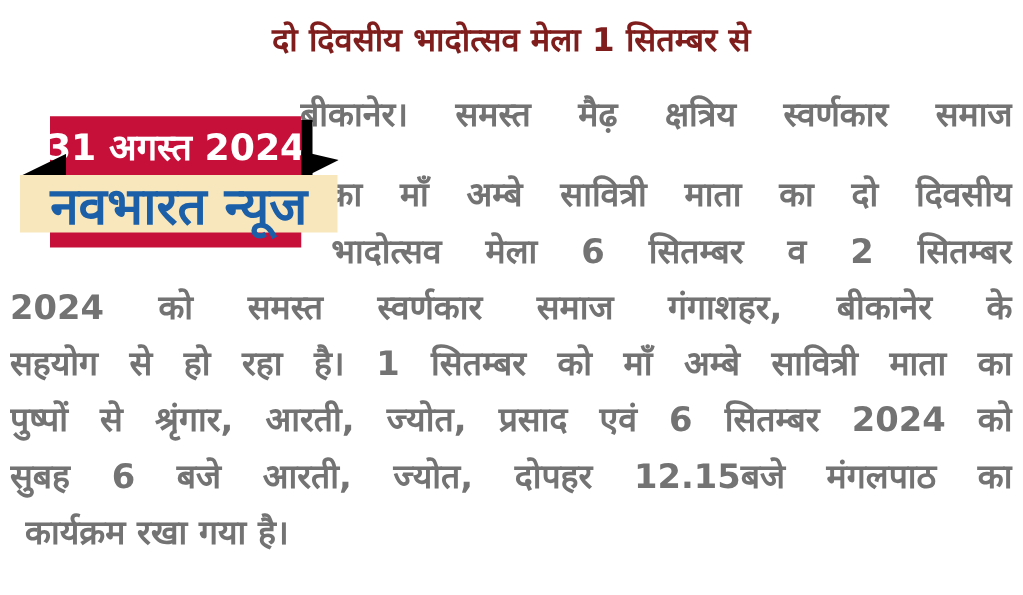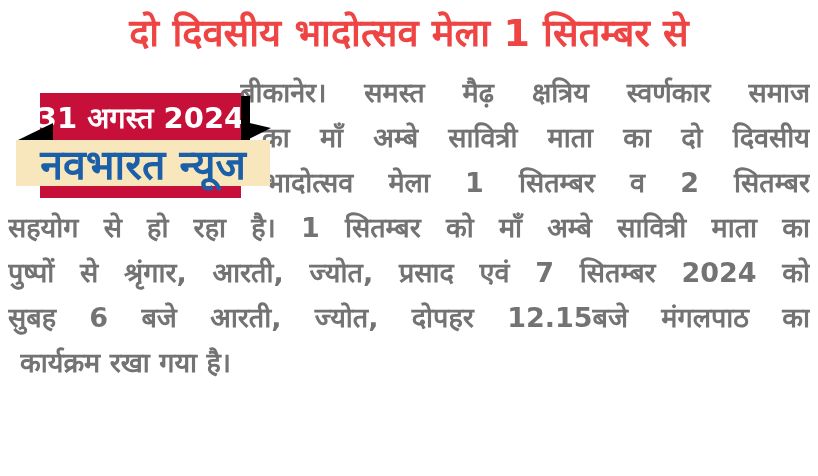--- a/index.html
+++ b/index.html
@@ -12,44 +12,44 @@
     font-family: "DejaVu Sans", sans-serif;
     color: #0a0a0a;
   }
 
   
   .headline {
     margin-top: 4px;
     height: 58px;
     line-height: 58px;
     text-align: center;
-    font-size: 38px;
+    font-size: 26px;
     font-weight: 700;
     white-space: nowrap;
-    color: #ef4444;
+    color: #7f1d1d;
   }
 
   
   .article {
     margin-top: 8px;
     padding: 0 8px 0 8px;
   }
   .line {
     font-size: 27px;
     font-weight: 700;
     line-height: 45px;
     height: 45px;
     text-align: justify;
     text-align-last: justify;
     white-space: nowrap;
     overflow: hidden;
     color: #737373;
   }
   .line.ind1 { margin-left: 232px; }
-  .line.ind2 { margin-left: 254px; }
+  .line.ind2 { margin-left: 254px; margin-top: 19px; }
   .line.ind3 { margin-left: 257px; }
   .line.last { text-align-last: left; text-align: left; margin-left: 12px; }
 
   
   .badge { position: absolute; left: 0; top: 0; width: 0; height: 0; }
 
   .date-box {
     position: absolute;
     left: 40px; top: 93px;
     width: 201px; height: 105px;
@@ -107,18 +107,19 @@
   <div class="fold fold-right-strip"></div>
   <div class="fold fold-right"></div>
   <div class="ribbon">
     <div class="ribbon-text">नवभारत न्यूज</div>
   </div>
 </div>
 
 <div class="article">
   <div class="line ind1">बीकानेर। समस्त मैढ़ क्षत्रिय स्वर्णकार समाज</div>
   <div class="line ind2">का माँ अम्बे सावित्री माता का दो दिवसीय</div>
-  <div class="line ind3">भादोत्सव मेला 1 सितम्बर व 2 सितम्बर</div>
+  <div class="line ind3">भादोत्सव मेला 6 सितम्बर व 2 सितम्बर</div>
+  <div class="line">2024 को समस्त स्वर्णकार समाज गंगाशहर, बीकानेर के</div>
   <div class="line">सहयोग से हो रहा है। 1 सितम्बर को माँ अम्बे सावित्री माता का</div>
-  <div class="line">पुष्पों से श्रृंगार, आरती, ज्योत, प्रसाद एवं 7 सितम्बर 2024 को</div>
+  <div class="line">पुष्पों से श्रृंगार, आरती, ज्योत, प्रसाद एवं 6 सितम्बर 2024 को</div>
   <div class="line">सुबह 6 बजे आरती, ज्योत, दोपहर 12.15बजे मंगलपाठ का</div>
   <div class="line last">कार्यक्रम रखा  गया है।</div>
 </div>
 
 </body></html>

